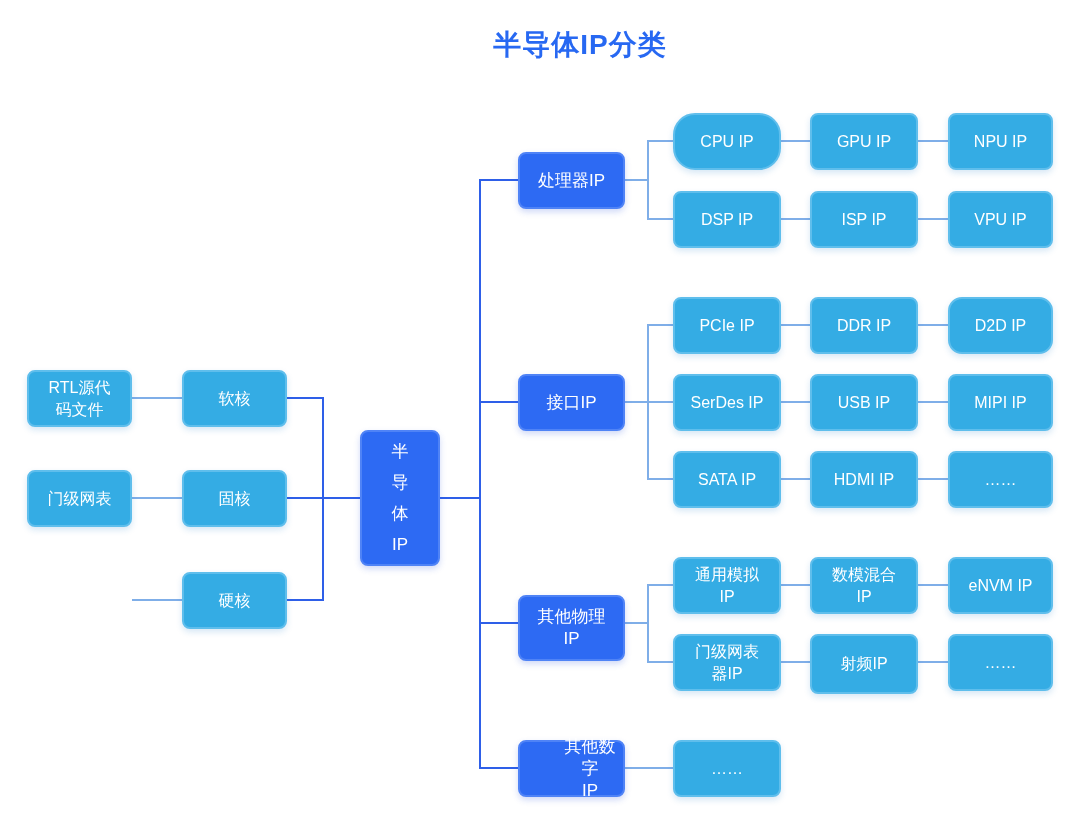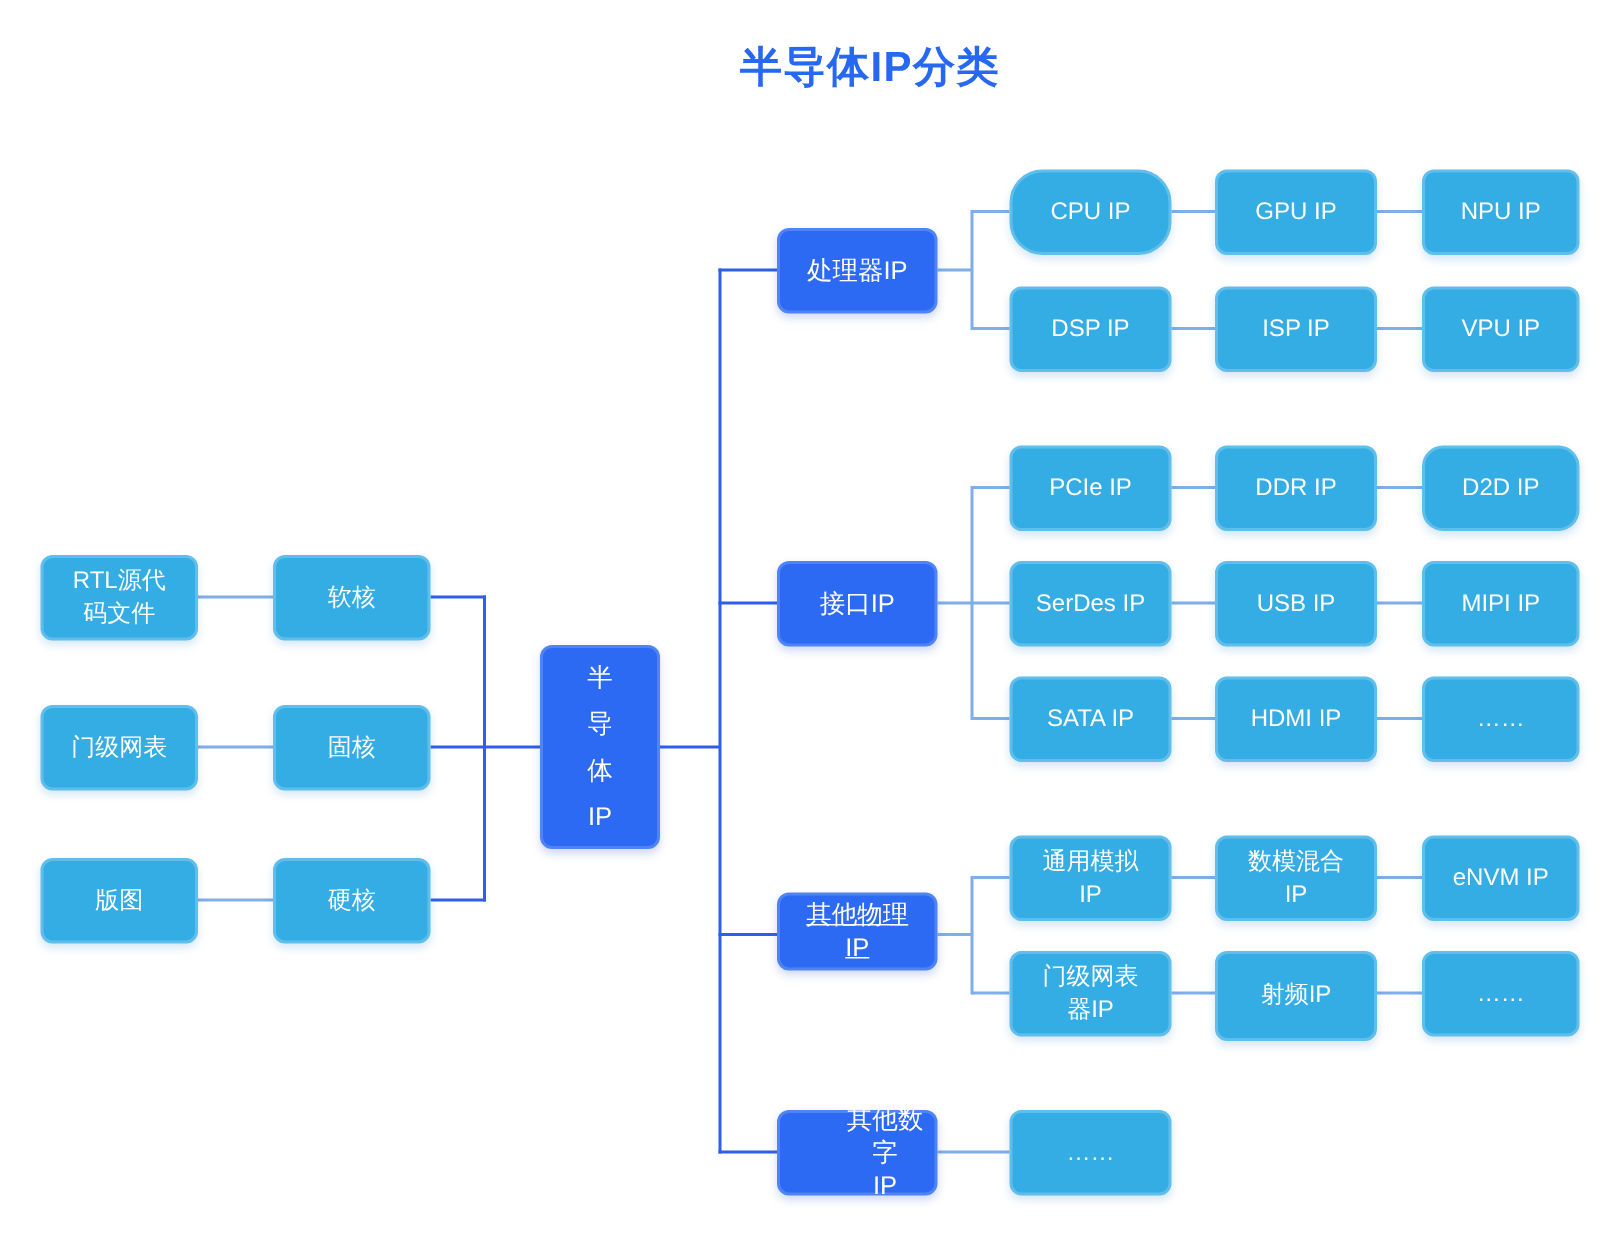--- a/index.html
+++ b/index.html
@@ -94,31 +94,30 @@
   <div class="line" style="left:781px;top:584px;width:29px;height:2px;"></div>
   <div class="line" style="left:918px;top:584px;width:30px;height:2px;"></div>
   <div class="line" style="left:781px;top:661px;width:29px;height:2px;"></div>
   <div class="line" style="left:918px;top:661px;width:30px;height:2px;"></div>
 
   <div class="box light" style="left:27px;top:370px;width:105px;height:57px;">RTL源代
 码文件</div>
   <div class="box light" style="left:182px;top:370px;width:105px;height:57px;">软核</div>
   <div class="box light" style="left:27px;top:470px;width:105px;height:57px;">门级网表</div>
   <div class="box light" style="left:182px;top:470px;width:105px;height:57px;">固核</div>
-  <div class="box light" style="left:27px;top:572px;width:105px;height:57px;">版图</div>
   <div class="box light" style="left:182px;top:572px;width:105px;height:57px;">硬核</div>
 
   <div class="box dark root" style="left:360px;top:430px;width:80px;height:136px;">半
 导
 体
 IP</div>
 
   <div class="box dark" style="left:518px;top:152px;width:107px;height:57px;">处理器IP</div>
   <div class="box dark" style="left:518px;top:374px;width:107px;height:57px;">接口IP</div>
-  <div class="box dark" style="left:518px;top:595px;width:107px;height:52px;text-decoration:underline;">其他物理
+  <div class="box dark" style="left:518px;top:595px;width:107px;height:66px;">其他物理
 IP</div>
   <div class="box dark" style="left:518px;top:740px;width:107px;height:57px;padding-left:37px;">其他数字
 IP</div>
 
   <div class="box light" style="left:673px;top:113px;width:108px;height:57px;border-radius:22px;">CPU IP</div>
   <div class="box light" style="left:810px;top:113px;width:108px;height:57px;">GPU IP</div>
   <div class="box light" style="left:948px;top:113px;width:105px;height:57px;">NPU IP</div>
   <div class="box light" style="left:673px;top:191px;width:108px;height:57px;">DSP IP</div>
   <div class="box light" style="left:810px;top:191px;width:108px;height:57px;">ISP IP</div>
   <div class="box light" style="left:948px;top:191px;width:105px;height:57px;">VPU IP</div>

